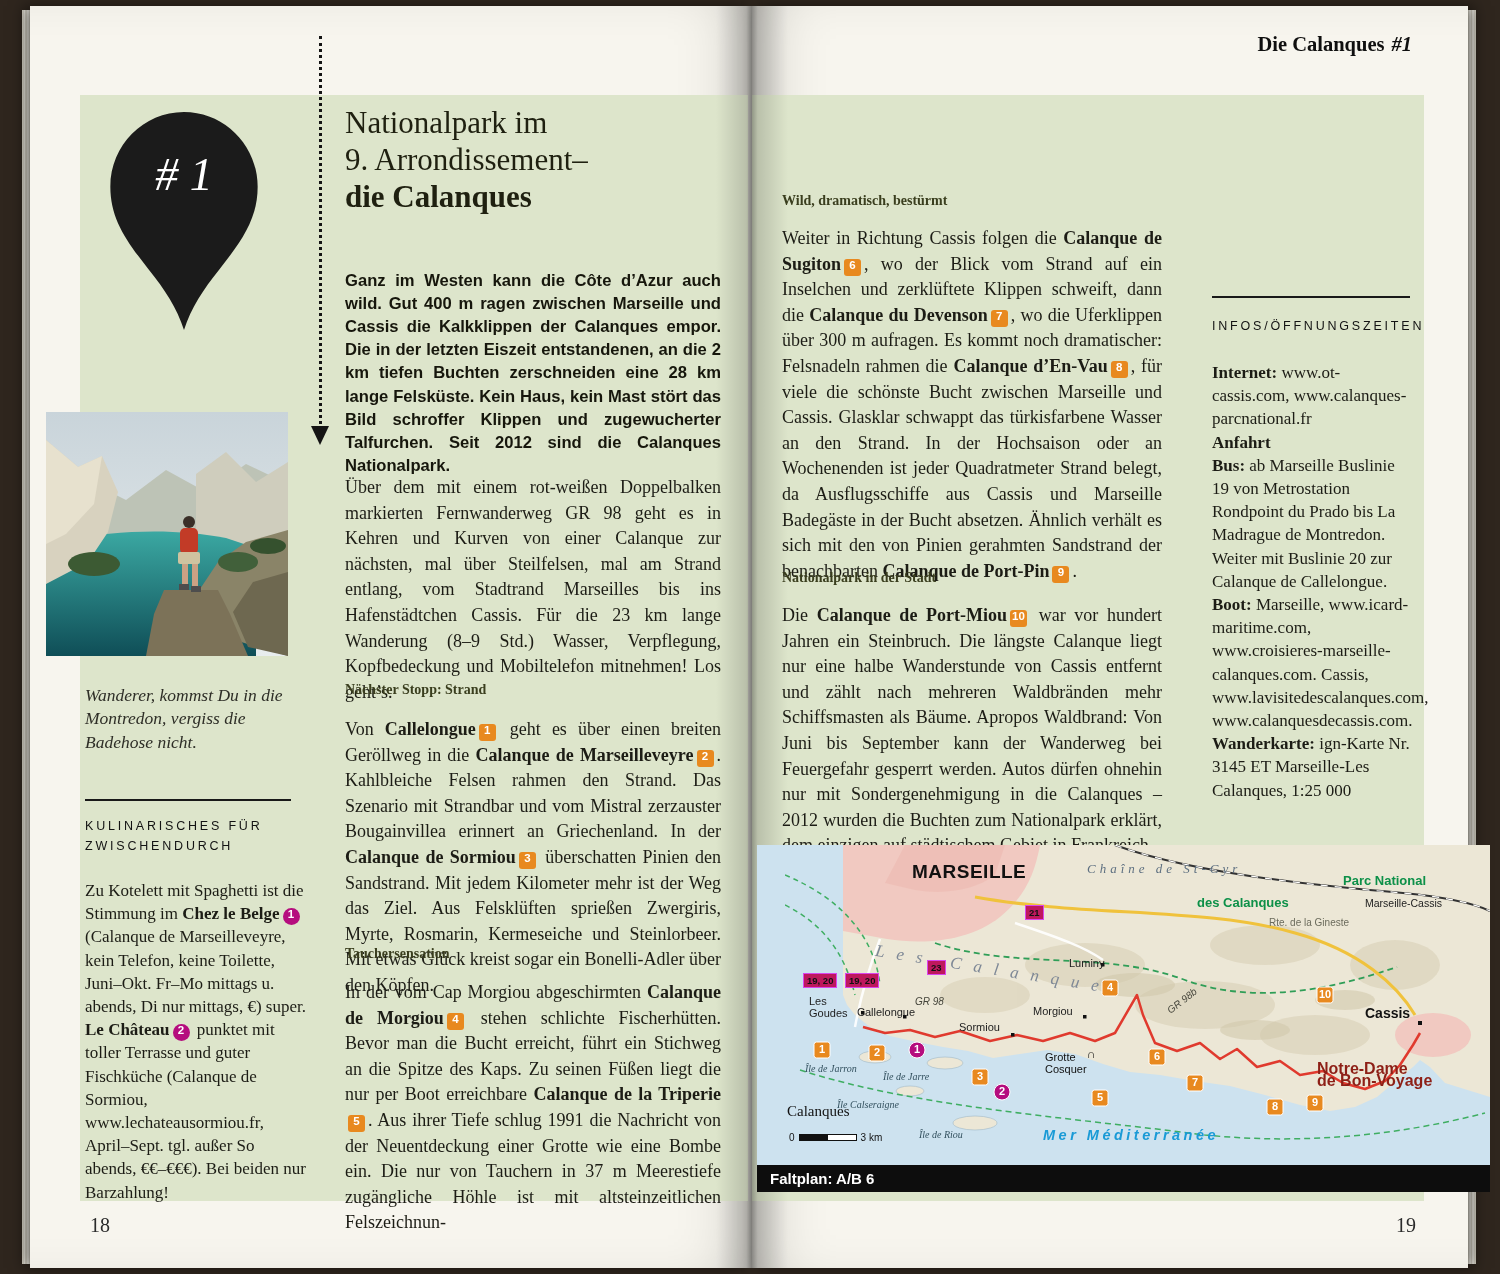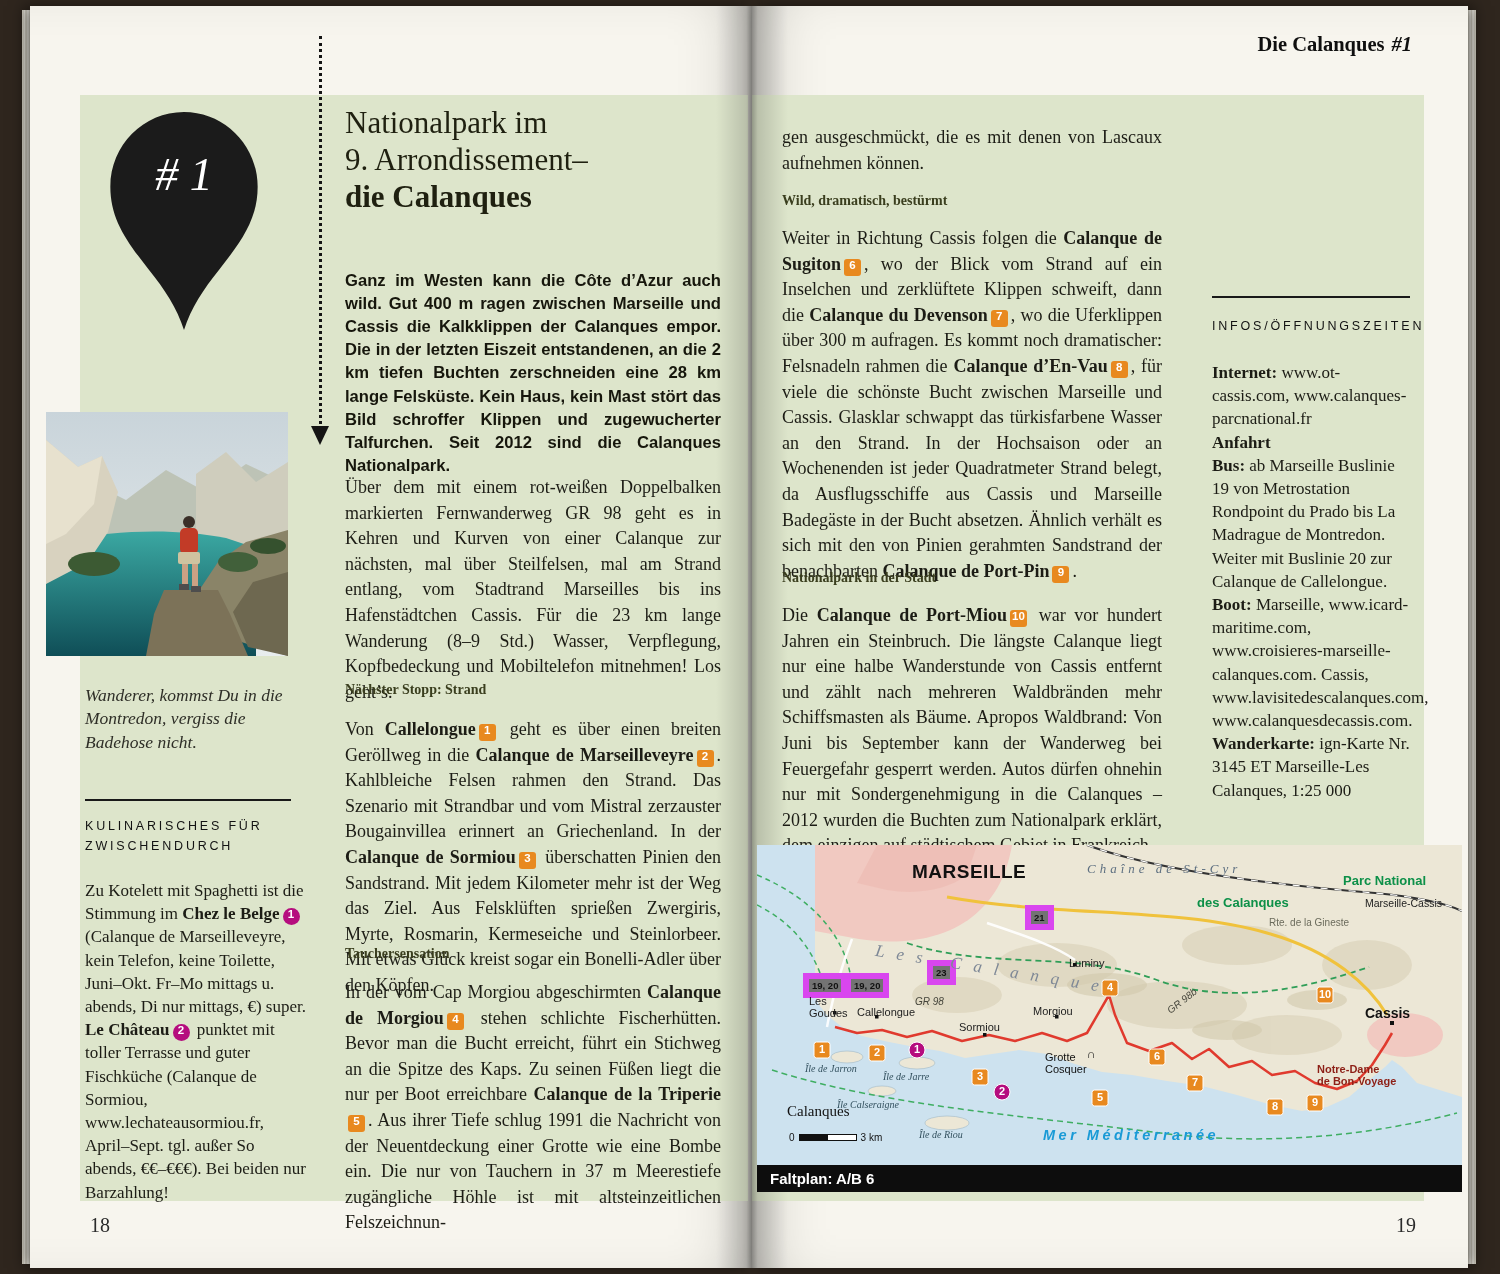--- a/index.html
+++ b/index.html
@@ -73,39 +73,39 @@
   .badge-orange,.badge-magenta{display:inline-block;width:17px;height:17px;line-height:17px;
     text-align:center;color:#fff;font:700 11.5px "Liberation Sans",sans-serif;vertical-align:1px;margin:0 3px;}
   .badge-orange{background:#e8891f;border-radius:3px;}
   .badge-magenta{background:#b50d7e;border-radius:50%;}
   .rb{font-weight:700;}
 
   
   .photo{left:46px;top:412px;width:242px;height:244px;overflow:hidden;}
 
   
-  .map{left:757px;top:845px;width:705px;height:347px;background:#cde2ef;}
+  .map{left:757px;top:845px;width:705px;height:347px;background:#cde2ef;padding-left:28px;}
   .map-bar{position:absolute;left:0;bottom:0;width:100%;height:27px;background:#0d0d0d;color:#fff;
     font:700 15px/27px "Liberation Sans",sans-serif;padding-left:13px;box-sizing:border-box;}
   .map-label{position:absolute;font-family:"Liberation Sans",sans-serif;color:#222;white-space:pre-line;transform-origin:left top;}
   .city-big{font-weight:700;font-size:19px;letter-spacing:.5px;color:#111;}
   .relief{font-family:"Liberation Serif",serif;font-style:italic;font-size:13px;letter-spacing:4px;color:#5d6f80;}
   .park{font-weight:700;font-size:13px;color:#0c9048;}
   .tiny{font-size:10.5px;color:#222;}
   .road-label{font-size:10px;color:#6b6b5c;}
   .place{font-size:11px;line-height:12px;color:#1d1d1d;}
   .bold-place{font-weight:400;font-size:11px;line-height:12px;color:#111;}
   .gr{font-style:italic;font-size:10px;color:#44443a;}
   .cassis{font-weight:700;font-size:14px;color:#111;}
-  .ndbv{font-weight:700;font-size:11px;line-height:12px;color:#8d1f16;}
+  .ndbv{font-weight:700;font-size:16px;line-height:12px;color:#8d1f16;}
   .island{font-family:"Liberation Serif",serif;font-style:italic;font-size:10px;color:#33515f;}
   .maptitle{font-family:"Liberation Serif",serif;font-size:15px;color:#111;}
   .sea{font-weight:700;font-style:italic;font-size:14.5px;letter-spacing:3.5px;color:#199ad6;}
   .bigname{font-family:"Liberation Serif",serif;font-style:italic;font-size:17px;letter-spacing:12px;color:#7e8896;}
-  .badge-bus{font:700 9.5px "Liberation Sans",sans-serif;background:#737373;border:6px solid #d946ef;
+  .badge-bus{font:700 9.5px "Liberation Sans",sans-serif;background:#be185d;border:1px solid #d946ef;
     padding:1px 3px;color:#111;}
   .cave{font-size:12px;font-weight:700;color:#111;}
   .map-marker{position:absolute;width:17px;height:17px;transform:translate(-50%,-50%);text-align:center;
     line-height:16px;font:700 11px "Liberation Sans",sans-serif;color:#fff;box-sizing:border-box;border:1px solid #fff;}
   .map-marker.orange{background:#e8891f;border-radius:3px;}
   .map-marker.magenta{background:#b50d7e;border-radius:50%;}
   .map-scale{position:absolute;left:32px;top:287px;display:flex;align-items:center;gap:4px;
     font:10px "Liberation Sans",sans-serif;color:#111;}
   .map-scale .bar{width:56px;height:5px;border:1px solid #111;
     background:linear-gradient(90deg,#111 0 50%,#fff 50% 100%);}
@@ -185,21 +185,20 @@
   <div class="abs rule rule-l"></div>
   <div class="abs small-heading kulin-head">KULINARISCHES FÜR ZWISCHENDURCH</div>
   <p class="abs side-text kulin-text"><span>Zu Kotelett mit Spaghetti ist die Stimmung im </span><span class="rb">Chez le Belge</span><span class="badge-magenta">1</span><span> (Calanque de Marseilleveyre, kein Telefon, keine Toilette, Juni–Okt. Fr–Mo mittags u. abends, Di nur mittags, €) super. </span><span class="rb">Le Château</span><span class="badge-magenta">2</span><span> punktet mit toller Terrasse und guter Fischküche (Calanque de Sormiou, www.lechateausormiou.fr, April–Sept. tgl. außer So abends, €€–€€€). Bei beiden nur Barzahlung!</span></p>
 
   <div class="abs pagenum pn-l">18</div>
 
   <div class="abs page-header">
     <span>Die Calanques</span><span class="num">#1</span>
   </div>
 
-  <p class="abs body-text rcont">gen ausgeschmückt, die es mit denen von Lascaux aufnehmen können.</p>
   <h3 class="abs subhead rs1">Wild, dramatisch, bestürmt</h3>
   <p class="abs body-text rp1"><span>Weiter in Richtung Cassis folgen die </span><span class="rb">Calanque de Sugiton</span><span class="badge-orange">6</span><span>, wo der Blick vom Strand auf ein Inselchen und zerklüftete Klippen schweift, dann die </span><span class="rb">Calanque du Devenson</span><span class="badge-orange">7</span><span>, wo die Uferklippen über 300 m aufragen. Es kommt noch dramatischer: Felsnadeln rahmen die </span><span class="rb">Calanque d’En-Vau</span><span class="badge-orange">8</span><span>, für viele die schönste Bucht zwischen Marseille und Cassis. Glasklar schwappt das türkisfarbene Wasser an den Strand. In der Hochsaison oder an Wochenenden ist jeder Quadratmeter Strand belegt, da Ausflugsschiffe aus Cassis und Marseille Badegäste in der Bucht absetzen. Ähnlich verhält es sich mit den von Pinien gerahmten Sandstrand der benachbarten </span><span class="rb">Calanque de Port-Pin</span><span class="badge-orange">9</span><span>.</span></p>
   <h3 class="abs subhead rs2">Nationalpark in der Stadt</h3>
   <p class="abs body-text rp2"><span>Die </span><span class="rb">Calanque de Port-Miou</span><span class="badge-orange">10</span><span> war vor hundert Jahren ein Steinbruch. Die längste Calanque liegt nur eine halbe Wanderstunde von Cassis entfernt und zählt nach mehreren Waldbränden mehr Schiffsmasten als Bäume. Apropos Waldbrand: Von Juni bis September kann der Wanderweg bei Feuergefahr gesperrt werden. Autos dürfen ohnehin nur mit Sondergenehmigung in die Calanques – 2012 wurden die Buchten zum Nationalpark erklärt, dem einzigen auf städtischem Gebiet in Frankreich.</span></p>
 
   <div class="abs rule rule-r"></div>
   <div class="abs small-heading infos-head">INFOS/ÖFFNUNGSZEITEN</div>
   <p class="abs side-text infos-text"><span class="rb">Internet:</span><span> www.ot-cassis.com, www.calanques-parcnational.fr</span><br><span class="rb">Anfahrt</span><br><span class="rb">Bus:</span><span> ab Marseille Buslinie 19 von Metrostation Rondpoint du Prado bis La Madrague de Montredon. Weiter mit Buslinie 20 zur Calanque de Callelongue.</span><br><span class="rb">Boot:</span><span> Marseille, www.icard-maritime.com, www.croisieres-marseille-calanques.com. Cassis, www.lavisitedescalanques.com, www.calanquesdecassis.com.</span><br><span class="rb">Wanderkarte:</span><span> ign-Karte Nr. 3145 ET Marseille-Les Calanques, 1:25 000</span></p>
 
   <div class="abs map">

